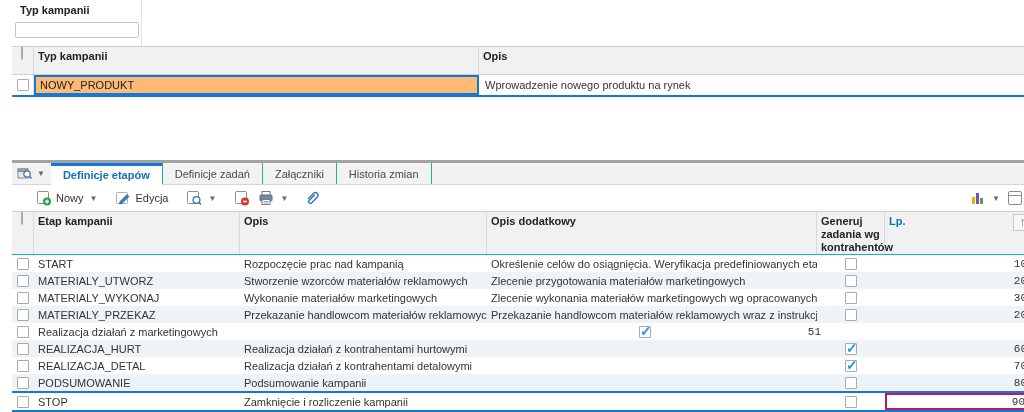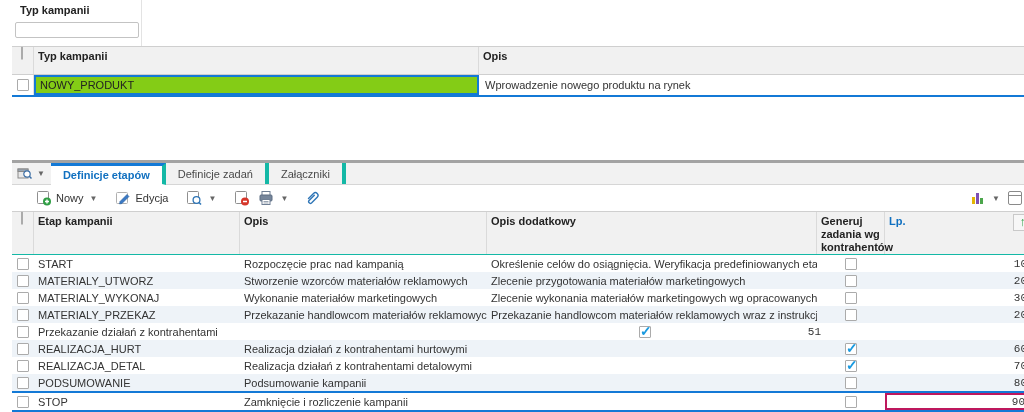--- a/index.html
+++ b/index.html
@@ -15,36 +15,36 @@
 
   
   .ttable-header { position:absolute; left:0; top:46px; width:1024px; height:29px; background:#f1f1f1; border-top:1px solid #cfcfcf; border-bottom:1px solid #cfcfcf; display:flex; }
   .ttable-header .hcell { border-right:1px solid #dadada; padding:3px 0 0 4px; font-weight:bold; color:#222; position:relative; }
   .hc-check { width:22px; }
   .hc-typ { width:445px; }
   .hc-opis { width:549px; }
   .hc-end { width:8px; border-right:none !important; }
   .ttable-row { position:absolute; left:0; top:75px; width:1024px; height:22px; background:#fff; border-bottom:2px solid #1379d6; display:flex; align-items:center; }
   .ttable-row .ccell { width:22px; height:100%; border-right:1px solid #e0e0e0; display:flex; align-items:center; justify-content:center; }
-  .cell-typ-sel { width:445px; height:20px; border:2px solid #1379d6; background:#84cc16; display:flex; align-items:center; padding-left:4px; color:#222; }
+  .cell-typ-sel { width:445px; height:20px; border:2px solid #1379d6; background:#fdba74; display:flex; align-items:center; padding-left:4px; color:#222; }
   .cell-opis-top { width:549px; padding-left:6px; color:#333; }
 
   .hdr-checkbox { position:absolute; left:5px; bottom:3px; }
 
   
   .cb { width:12px; height:12px; border:1px solid #ababab; border-radius:1px; background:#fff; position:relative; }
   .cb.checked::after { content:"\2713"; position:absolute; left:0px; top:-4px; font-size:14px; font-weight:bold; color:#1a9ae0; }
 
   
   .splitter { position:absolute; left:0; top:160px; width:1024px; height:3px; background:#a3a3a3; }
 
   
   .tabbar { position:absolute; left:0; top:163px; width:1024px; height:22px; background:#f2f2f2; border-bottom:1px solid #d6d6d6; display:flex; align-items:stretch; }
   .view-selector { display:flex; align-items:center; padding:0 4px 0 5px; gap:2px; }
-  .tab { display:flex; align-items:center; padding:0 12px; border-right:4px solid #14b8a6; color:#4a4a4a; cursor:default; position:relative; }
+  .tab { display:flex; align-items:center; padding:0 12px; border-right:1px solid #14b8a6; color:#4a4a4a; cursor:default; position:relative; }
   .tab:first-of-type { border-left:1px solid #dcdcdc; }
   .tab.active { background:#fff; border-top:3px solid #1379d6; border-bottom:1px solid #fff; margin-bottom:-1px; color:#1070c0; font-weight:bold; }
 
   
   .toolbar { position:absolute; left:0; top:185px; width:1024px; height:26px; background:#fff; display:flex; align-items:center; padding:0 20px; }
   .tbtn { display:flex; align-items:center; gap:4px; padding:2px 4px; border-radius:2px; color:#333; }
   .tb-group { display:flex; align-items:center; }
   .chev { font-size:8px; color:#666; padding:0 2px; }
   .toolbar-right { margin-left:auto; display:flex; align-items:center; gap:2px; }
   .edge-icon { width:14px; height:14px; border:1px solid #8a8a8a; border-radius:2px; margin-right:-6px; background:#fff; position:relative; }
@@ -114,20 +114,21 @@
             <rect x="1" y="3" width="10" height="2.5" fill="#9aa7b5" stroke="#8a8a8a"></rect>
             <circle cx="10" cy="8" r="3.2" fill="#fff" stroke="#3b6ea5" stroke-width="1.2"></circle>
             <line x1="12.3" y1="10.3" x2="14.5" y2="12.5" stroke="#3b6ea5" stroke-width="1.5"></line>
           </svg>
       </span>
       <span class="chev">▼</span>
     </div>
     <div class="tab active">Definicje etapów</div>
     <div class="tab">Definicje zadań</div>
     <div class="tab">Załączniki</div>
+    <div class="tab">Historia zmian</div>
   </div>
 
   <div class="toolbar">
     <div class="tb-group">
       <div class="tbtn">
         <span class="icon16">
           <svg width="16" height="16" viewBox="0 0 16 16">
               <rect x="1.5" y="1.5" width="11" height="12" rx="1" fill="#fff" stroke="#8f8f8f"></rect>
               <circle cx="11" cy="11.5" r="4" fill="#2f9e44"></circle>
               <path d="M11 9.5 v4 M9 11.5 h4" stroke="#fff" stroke-width="1.4"></path>
@@ -272,21 +273,21 @@
       <div class="c4">
           <span class="cb"></span>
         </div>
       <div class="c5">20</div>
     </div>
 
     <div class="srow">
       <div class="c0">
           <span class="cb"></span>
         </div>
-      <div class="c2">Przekazanie działań z kontrahentami</div>
+      <div class="c2">Realizacja działań z marketingowych</div>
       <div class="c3"></div>
       <div class="c4">
           <span class="cb checked"></span>
         </div>
       <div class="c5">51</div>
     </div>
 
     <div class="srow alt">
       <div class="c0">
           <span class="cb"></span>

